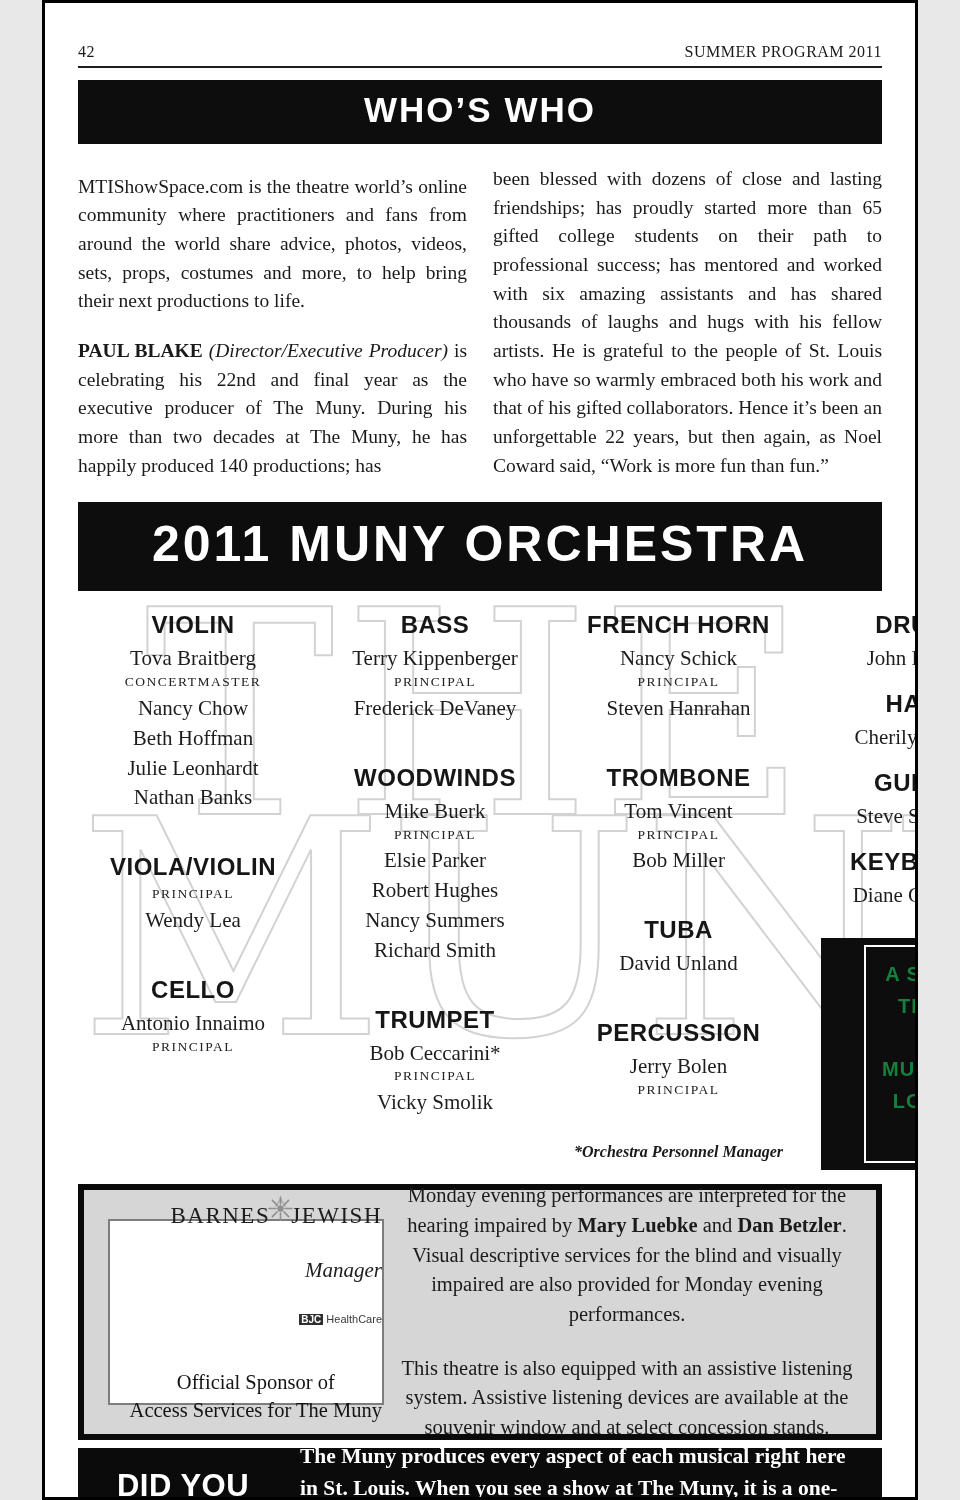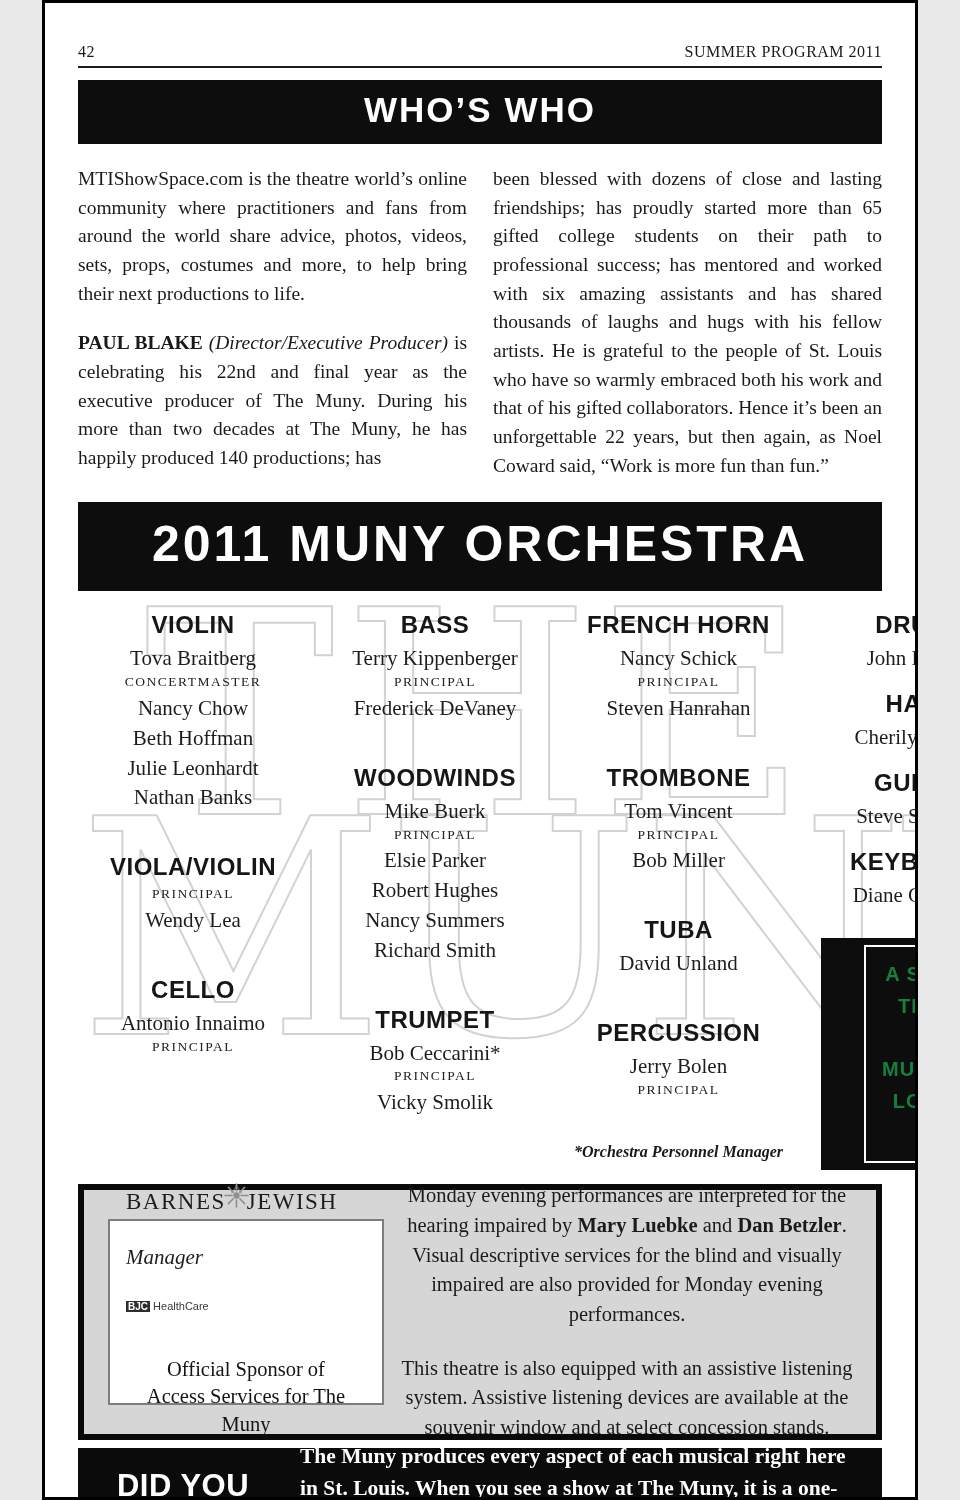--- a/index.html
+++ b/index.html
@@ -18,21 +18,21 @@
   
   .banner {
     margin:12px 33px 0; background:#0d0d0d; color:#fff; text-align:center;
     font-family:"Liberation Sans", sans-serif; font-weight:bold;
   }
   .whos-who-banner { font-size:35px; padding:10px 0 14px; letter-spacing:2px; }
   .orchestra-banner { font-size:50px; padding:13px 0 18px; letter-spacing:3px; margin-top:22px; }
   
   .columns {
     display:flex; gap:26px; margin:21px 33px 0;
-    text-align:justify; font-size:19.5px; line-height:1.47;
+    text-align:justify; font-size:19.5px; line-height:1.47;align-items:flex-end;
   }
   .col { flex:1; }
   .col p { margin:0; }
   .col p + p { margin-top:21px; }
   
   .orchestra { position:relative; margin:20px 33px 0; }
   .watermark {
     position:absolute; inset:-10px 0 0 0; z-index:0; text-align:center;
     font-family:"DejaVu Serif", serif; color:transparent;
     -webkit-text-stroke:2px #d2d2d2; pointer-events:none; line-height:0.8;
@@ -60,22 +60,22 @@
     font-size:20px; line-height:1.58; letter-spacing:1px; text-align:center;margin-left:36px;
   }
   
   .access {
     margin:14px 33px 0; background:#d6d6d6; border:6px solid #0a0a0a;
     height:256px; box-sizing:border-box; display:flex; align-items:center;
     gap:16px; padding:12px 16px 12px 24px;
   }
   .sponsor-card {
     background:#fff; border:2px solid #7d7d7d; flex:0 0 276px; height:186px;
-    display:flex; flex-direction:column; align-items:flex-start; justify-content:center;
-    text-align:center; box-sizing:border-box; padding:16px;gap:28px;
+    display:flex; flex-direction:column; align-items:flex-end; justify-content:center;
+    text-align:center; box-sizing:border-box; padding:0;gap:28px;
   }
   .bjh-name { font-size:23px; letter-spacing:1.5px; color:#1d1d1d; display:flex; align-items:center; justify-content:center; }
   .bjh-star { margin:0 -3px; position:relative; top:-4px; }
   .bjh-hospital { font-style:italic; font-size:21px; margin-top:-2px; color:#1d1d1d; }
   .bjh-bjc { font-size:11px; margin-top:2px; color:#3a3a3a; font-family:"Liberation Sans", sans-serif; }
   .bjc-badge { background:#2e2e2e; color:#fff; font-weight:bold; padding:0 2px; font-size:10px; }
   .sponsor-text { font-size:20.5px; line-height:1.35; margin-top:16px; color:#141414; }
   .access-text {
     flex:1; display:flex; flex-direction:column; justify-content:flex-end; gap:24px;
     text-align:center; font-size:20.5px; line-height:1.45; color:#1b1b1b; padding-right:6px;

